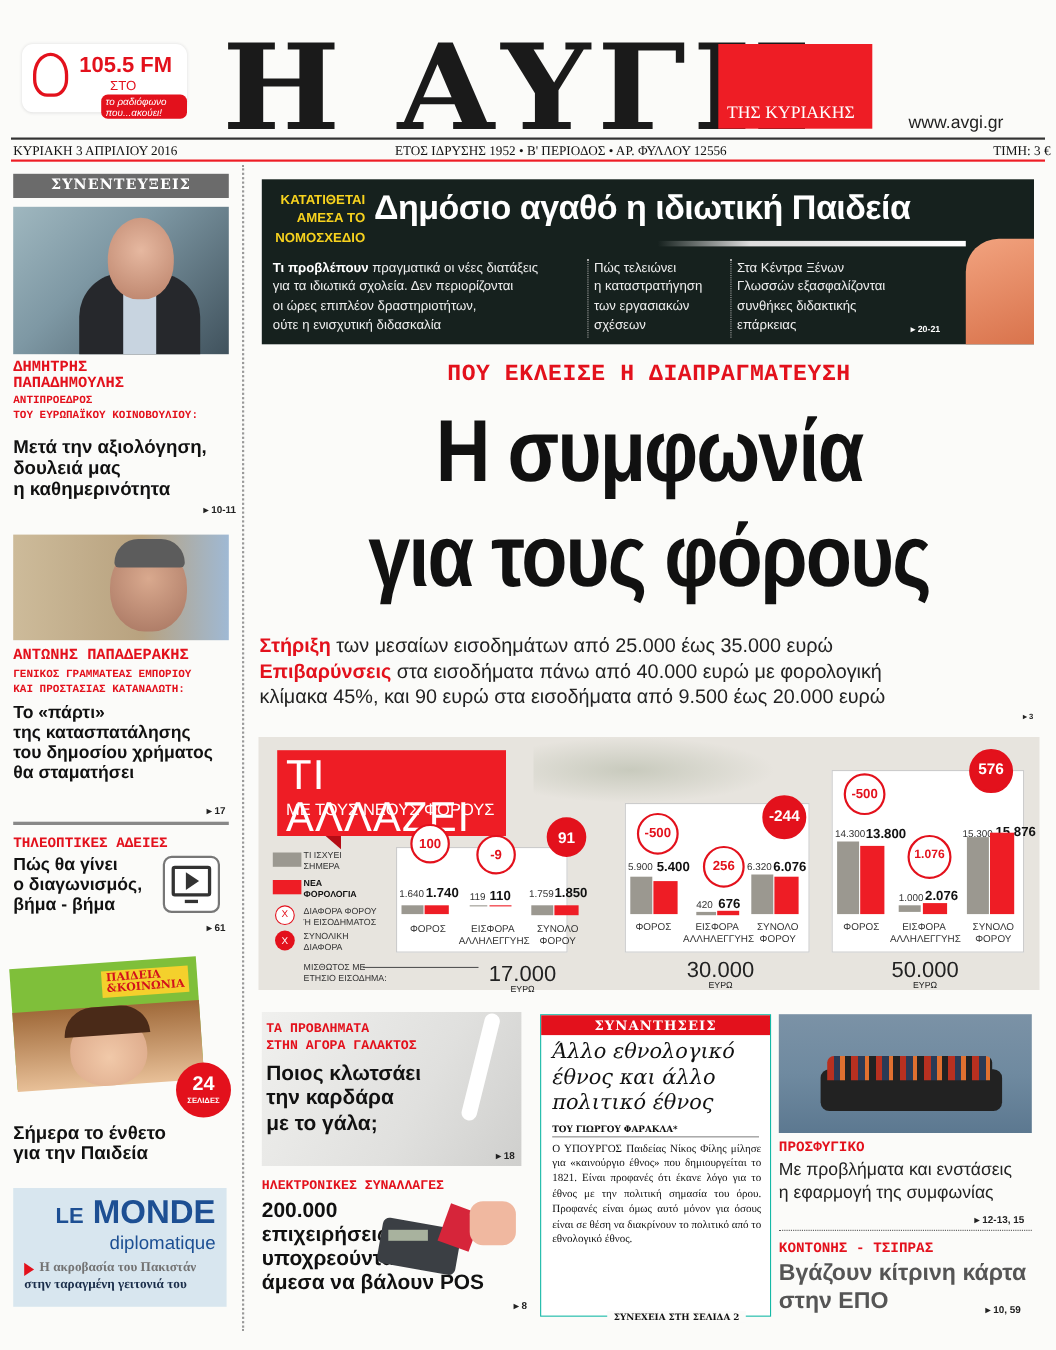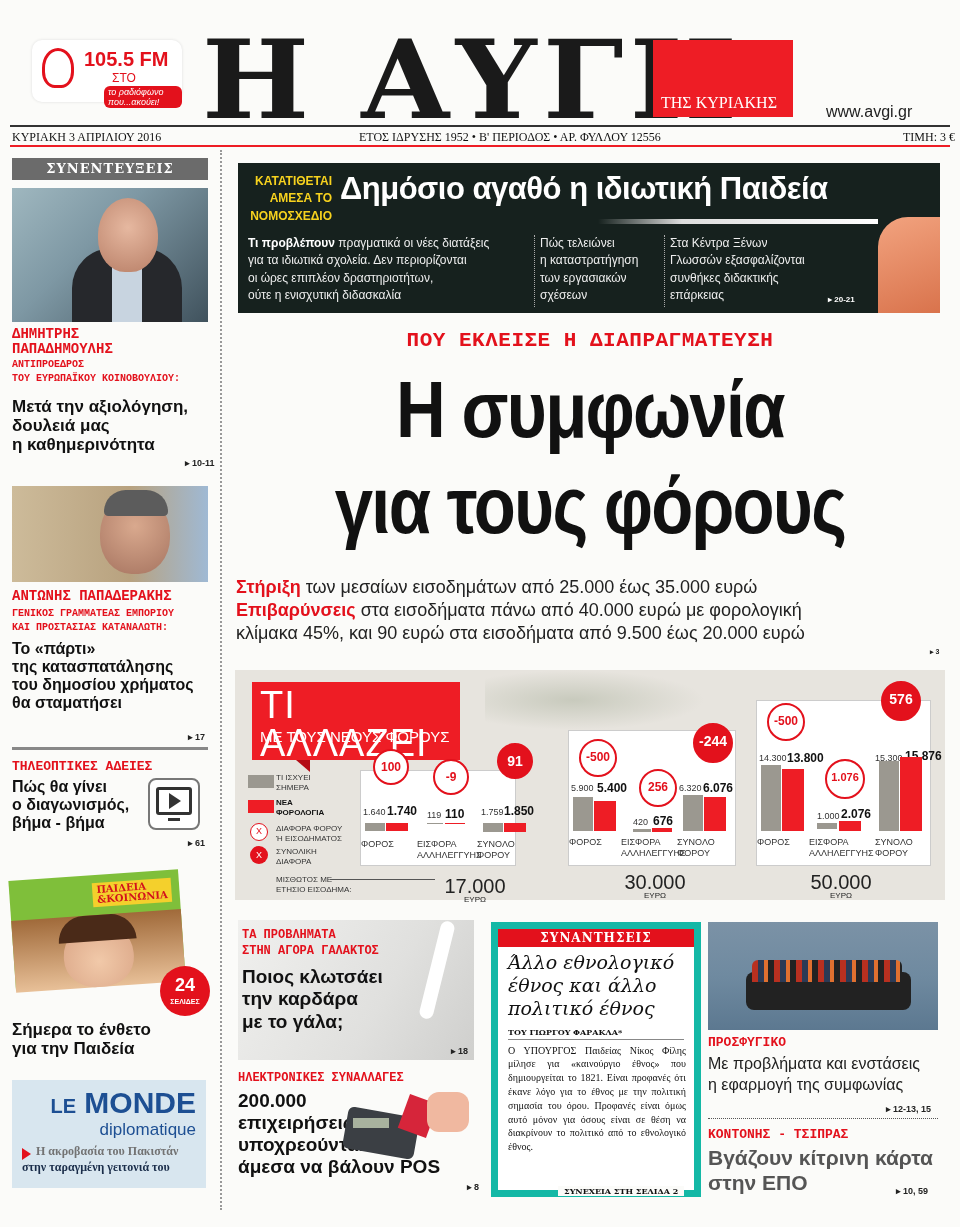--- a/index.html
+++ b/index.html
@@ -1,20 +1,20 @@
 <!DOCTYPE html>
 <html><head>
 <meta charset="utf-8">
 <style>
 *{box-sizing:border-box;margin:0;padding:0}
 body{width:960px;height:1227px;background:#fbfbf9;font-family:"Liberation Sans",sans-serif;color:#111;position:relative;overflow:hidden}
 .abs{position:absolute}
 .red{color:#e3111c}
 
-.radio{left:32px;top:40px;width:150px;height:62px;border-radius:10px;background:#fff;box-shadow:0 0 3px #ddd}
+.radio{left:20px;top:40px;width:150px;height:62px;border-radius:10px;background:#fff;box-shadow:0 0 3px #ddd}
 .radio .bulb{position:absolute;left:10px;top:8px;width:32px;height:40px;border:3px solid #e3111c;border-radius:50% 50% 40% 40%;}
 .radio .freq{position:absolute;left:52px;top:8px;font-size:20px;font-weight:bold;color:#e3111c}
 .radio .sto{position:absolute;left:80px;top:31px;font-size:12px;color:#e3111c}
 .radio .tag{position:absolute;left:72px;top:46px;font-size:9px;color:#fff;background:#e3111c;border-radius:6px;padding:1px 4px;font-style:italic}
 .logo{left:215px;top:30px;font-family:"DejaVu Serif",serif;font-weight:900;font-size:108px;letter-spacing:6px;line-height:100px;color:#1a1a1a;transform:scaleX(1.05)}
 .kyriakis{left:653px;top:40px;width:140px;height:77px;background:#ee1d25;color:#fff;font-family:"Liberation Serif",serif;font-size:16px;padding:54px 0 0 8px}
 .url{left:826px;top:103px;font-size:16px;color:#222}
 .topline{left:10px;top:125px;width:940px;height:2px;background:#333}
 .dateline{top:130px;font-family:"Liberation Serif",serif;font-size:12px;color:#111}
 .redline{left:10px;top:145px;width:940px;height:2px;background:#ee1d25}
@@ -39,27 +39,27 @@
 
 .info{left:235px;top:670px;width:710px;height:230px;background:#e7e4de}
 .tibox{left:252px;top:682px;width:208px;height:78px;background:#ee1d25;color:#fff}
 .panel{background:#fff;border:1px solid #ccc}
 .bar-g{position:absolute;background:#9b9890}
 .bar-r{position:absolute;background:#ee1d25}
 .circ{position:absolute;width:36px;height:36px;border-radius:50%;border:2px solid #e3111c;color:#e3111c;font-weight:bold;font-size:12px;text-align:center;line-height:32px;background:#fff}
 .circ.fill{background:#e3111c;color:#fff}
 .val{position:absolute;font-size:9px;color:#333}
 .valb{position:absolute;font-size:12px;font-weight:bold;color:#111}
-.lbl{position:absolute;font-size:9px;color:#333;text-align:left;line-height:1.2}
+.lbl{position:absolute;font-size:9px;color:#333;text-align:center;line-height:1.2}
 .inc{position:absolute;font-size:20px;color:#222;text-align:center;line-height:1}
 .inc small{display:block;font-size:8px}
 
 .milk{left:238px;top:920px;width:236px;height:140px;background:linear-gradient(120deg,#f0f0ee 0%,#e0e0de 60%,#cfcfcd 100%)}
 .pos{left:345px;top:1090px;width:125px;height:70px}
-.opinion{left:491px;top:922px;width:210px;height:275px;border:7px solid #14b8a6;background:#fff}
+.opinion{left:491px;top:922px;width:210px;height:275px;border:1px solid #14b8a6;background:#fff}
 .sea{left:708px;top:922px;width:230px;height:108px;background:linear-gradient(#7b92a6,#6f8aa0 50%,#5c7890)}
 .boat{position:absolute;left:38px;top:50px;width:165px;height:38px;background:#222;border-radius:8px}
 </style>
 </head>
 <body>
 
 <div class="abs radio">
   <div class="bulb"></div>
   <span class="freq">105.5 FM</span>
   <span class="sto">ΣΤΟ ΚΟΚΚΙΝΟ</span>

